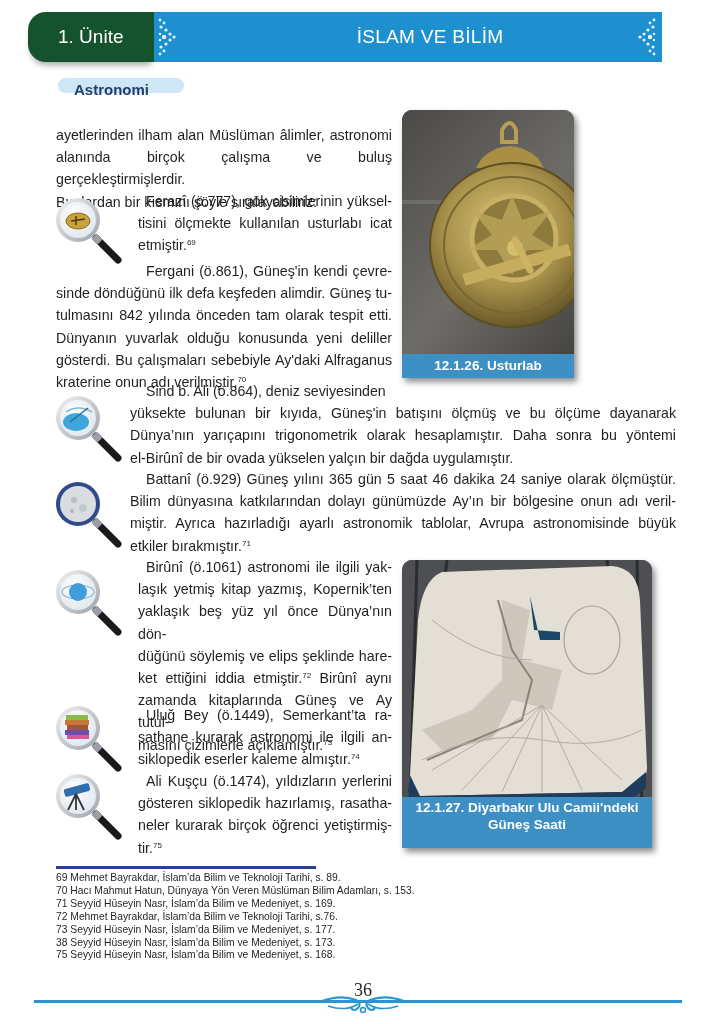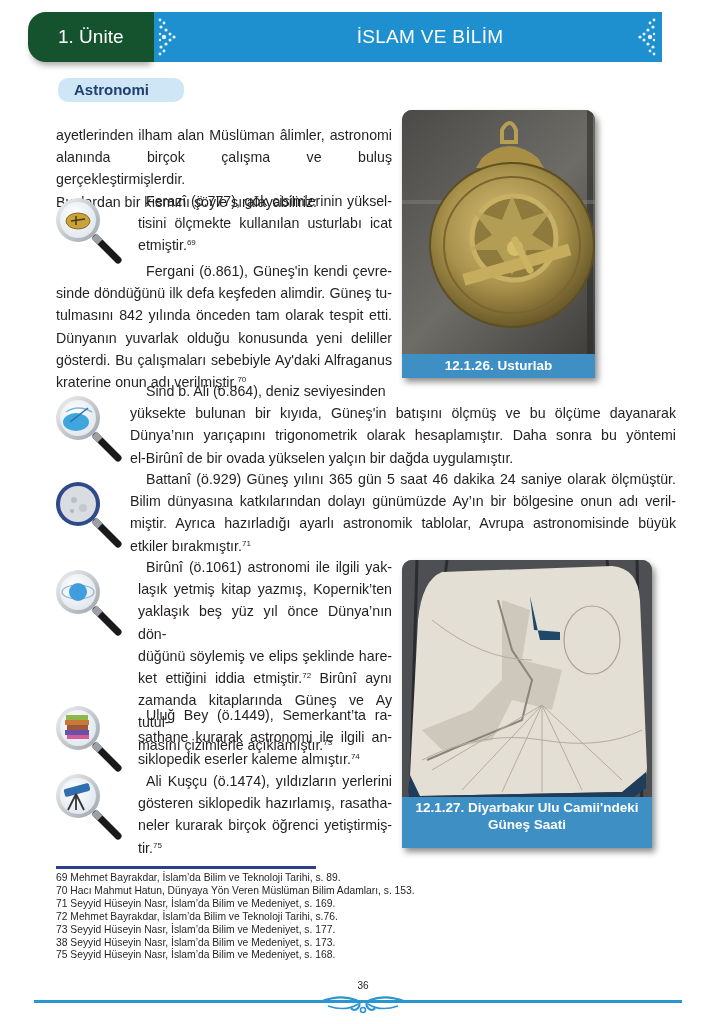--- a/index.html
+++ b/index.html
@@ -21,21 +21,21 @@
   .title-text {
     position: absolute; left: 0; right: 0; top: 0; line-height: 50px;
     text-align: center; font-size: 19px; letter-spacing: 0.3px; padding-left: 44px;
   }
   .ornament { position: absolute; top: 4px; width: 22px; height: 42px; }
   .ornament.left { left: 2px; }
   .ornament.right { right: 4px; }
 
   
   .section-tag {
-    position: absolute; left: 58px; top: 78px; width: 126px; height: 24px;
+    position: absolute; left: 58px; top: 78px; width: 126px; height: 15px;
     background: #cfe6f7; border-radius: 10px;
     color: #1f3f6e; font-weight: bold; font-size: 15px; line-height: 24px; padding-left: 16px;
   }
 
   
   .para {
     position: absolute; font-size: 14.2px; line-height: 22.2px; text-align: justify;
     color: #231f20;
   }
   .para sup { font-size: 8px; vertical-align: 5px; line-height: 0; }
@@ -54,21 +54,21 @@
     position: absolute; left: 0; right: 0; bottom: 0;
     background: #3d8fc4; color: #ffffff; font-weight: bold; font-size: 13.5px;
     text-align: center;
   }
 
   
   .fn-rule { position: absolute; left: 56px; top: 866px; width: 260px; height: 3px; background: #2a3f8f; }
   .footnotes { position: absolute; left: 56px; top: 872px; font-size: 10.3px; line-height: 12.9px; color: #231f20; }
 
   
-  .page-num { position: absolute; left: 0; width: 726px; top: 980px; text-align: center; font-size: 10px; color: #231f20; }
+  .page-num { position: absolute; left: 0; width: 726px; top: 980px; text-align: center; font-size: 18px; color: #231f20; font-family: Liberation Serif, serif; }
   .footer-line { position: absolute; left: 34px; top: 1000px; width: 648px; height: 3px; background: #2a95d1; }
   .footer-swirl { position: absolute; left: 318px; top: 990px; width: 90px; height: 26px; }
 </style>
 </head>
 <body>
 
 <div class="header">
   <div class="unit-tab">1. Ünite</div>
   <div class="title-bar">
     <svg class="ornament left" viewBox="0 0 22 42">
@@ -149,21 +149,21 @@
 
 <div class="para" style="left:56px; top:260px; width:336px;">
   <span class="line" style="padding-left:90px">Fergani (ö.861), Güneş'in kendi çevre-</span>
   <span class="line">sinde döndüğünü ilk defa keşfeden alimdir. Güneş tu-</span>
   <span class="line">tulmasını 842 yılında önceden tam olarak tespit etti.</span>
   <span class="line">Dünyanın yuvarlak olduğu konusunda yeni deliller</span>
   <span class="line">gösterdi.  Bu çalışmaları sebebiyle Ay'daki Alfraganus</span>
   <span class="line last"><span>kraterine onun adı verilmiştir.</span><sup>70</sup></span>
 </div>
 
-<div class="figure" style="left:402px; top:110px; width:193px; height:268px;">
+<div class="figure" style="left:402px; top:110px; width:172px; height:268px;">
   <svg width="218" height="244" viewBox="0 0 218 244" style="position:absolute;left:0;top:0;">
     <defs>
       <linearGradient id="bg1" x1="0" y1="0" x2="1" y2="1">
         <stop offset="0%" stop-color="#4b4a48"></stop>
         <stop offset="50%" stop-color="#6d6c67"></stop>
         <stop offset="100%" stop-color="#3a3936"></stop>
       </linearGradient>
       <radialGradient id="brass" cx="45%" cy="40%" r="60%">
         <stop offset="0%" stop-color="#d8c27a"></stop>
         <stop offset="60%" stop-color="#a8914a"></stop>

